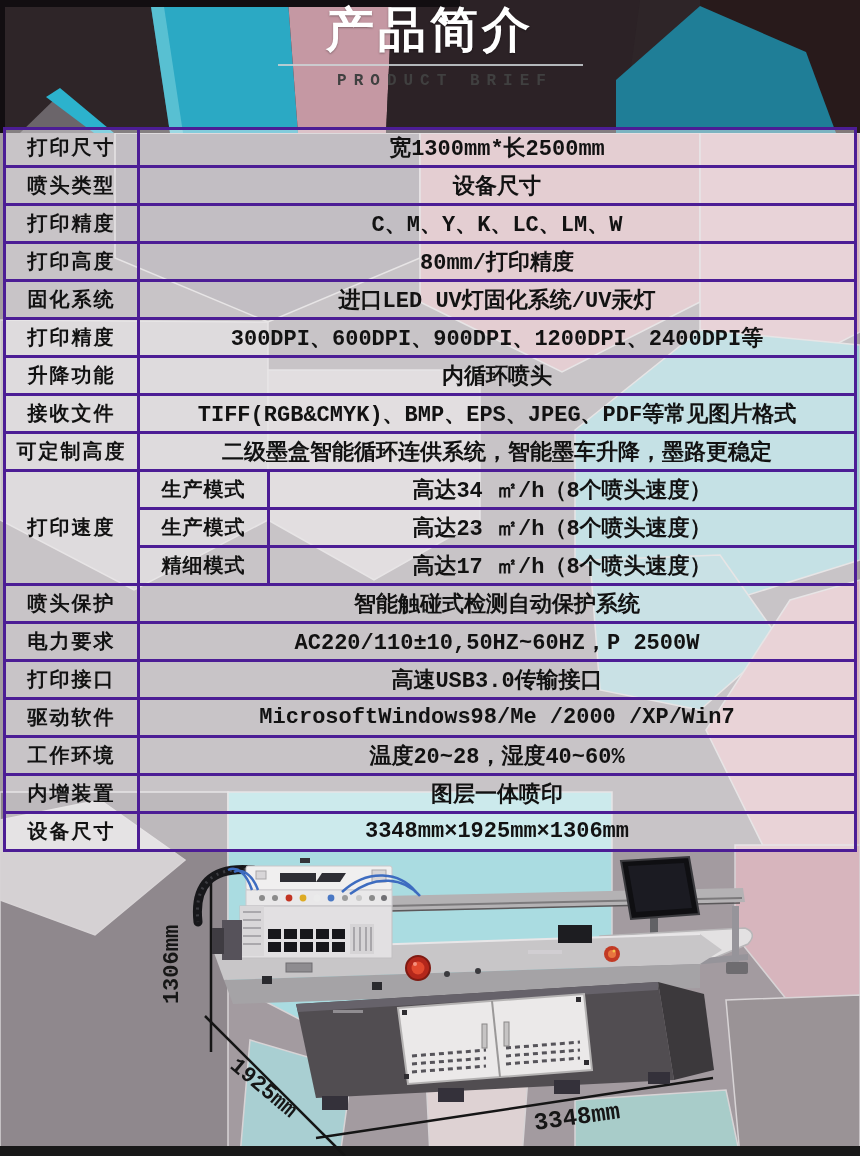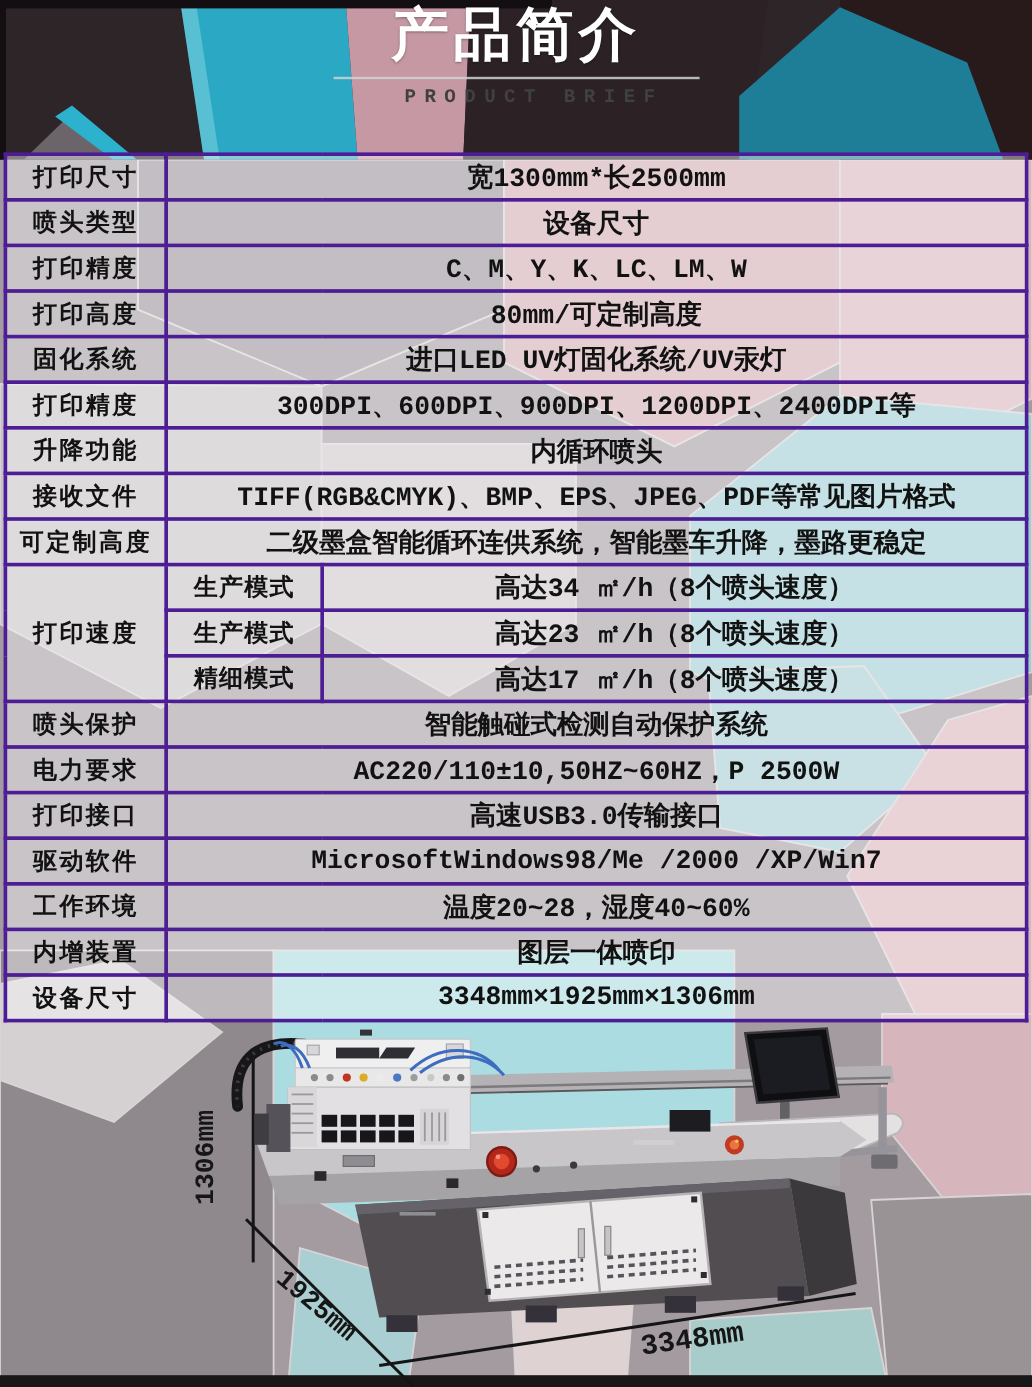--- a/index.html
+++ b/index.html
@@ -252,21 +252,21 @@
       <tr>
           <td class="lbl">喷头类型</td>
           <td class="val" colspan="2">设备尺寸</td>
         </tr>
       <tr>
           <td class="lbl">打印精度</td>
           <td class="val" colspan="2">C、M、Y、K、LC、LM、W</td>
         </tr>
       <tr>
           <td class="lbl">打印高度</td>
-          <td class="val" colspan="2">80mm/可定制高度</td>
+          <td class="val" colspan="2">80mm/打印精度</td>
         </tr>
       <tr>
           <td class="lbl">固化系统</td>
           <td class="val" colspan="2">进口LED UV灯固化系统/UV汞灯</td>
         </tr>
       <tr>
           <td class="lbl">打印精度</td>
           <td class="val" colspan="2">300DPI、600DPI、900DPI、1200DPI、2400DPI等</td>
         </tr>
       <tr>

